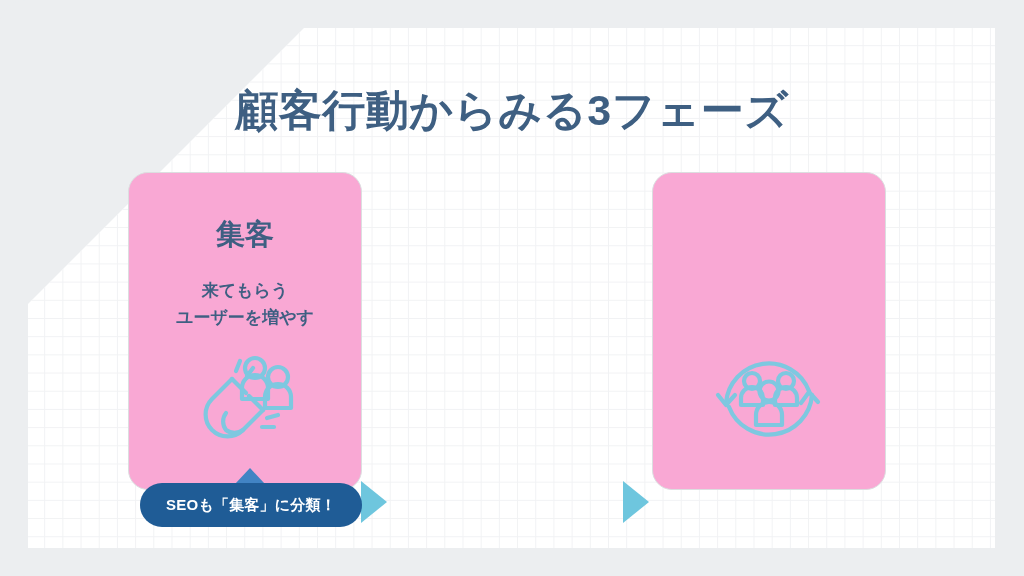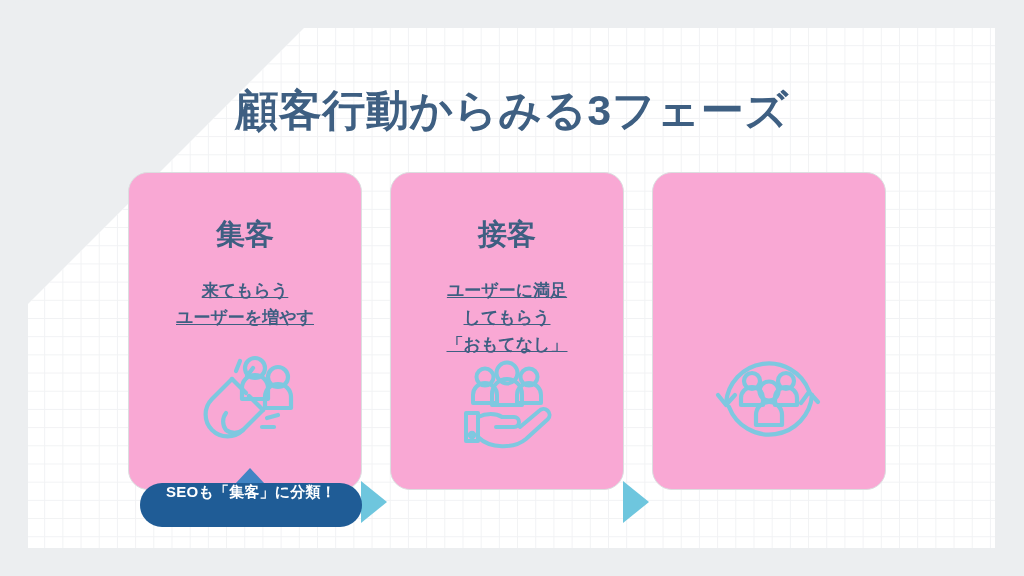--- a/index.html
+++ b/index.html
@@ -89,21 +89,20 @@
   .card-desc {
     position: absolute;
     left: 0; right: 0;
     top: 104px;
     text-align: center;
     font-size: 17px;
     line-height: 27px;
     font-weight: bold;
     color: #3e5f82;
     white-space: pre-line;
-    text-decoration: underline;
   }
 
   .card-icon {
     position: absolute;
     left: 50%;
     transform: translateX(-50%);
     bottom: 42px;
     width: 110px;
     height: 96px;
   }
@@ -125,20 +124,21 @@
   
   .badge {
     position: absolute;
     left: 140px;
     top: 483px;
     width: 222px;
     height: 44px;
     background: #1f5c96;
     border-radius: 22px;
     display: flex;
+    align-items: center;
     justify-content: center;
   }
   .badge-label {
     font-size: 15px;
     font-weight: bold;
     color: #ffffff;
     letter-spacing: 0.2px;
     white-space: nowrap;
   }
   .badge-pointer {
@@ -182,44 +182,20 @@
 
           <circle cx="65" cy="17" r="10"></circle>
           <path d="M52 48 L52 37 A13 13 0 0 1 78 37 L78 48 Z"></path>
 
           <circle cx="88" cy="26" r="10"></circle>
           <path d="M75 57 L75 46 A13 13 0 0 1 101 46 L101 57 Z"></path>
         </svg>
       </div>
     </div>
 
-    <div class="card c2">
-      <div class="card-title">接客</div>
-      <div class="card-desc">ユーザーに満足
-してもらう
-「おもてなし」</div>
-      <div class="card-icon">
-        <svg viewBox="0 0 110 96" width="110" height="96" fill="none" stroke="#7ec8e0" stroke-width="4" stroke-linecap="round" stroke-linejoin="round">
-
-          <circle cx="33" cy="18" r="8.5"></circle>
-          <path d="M21 44 L21 36 A12 12 0 0 1 45 36 L45 44 Z"></path>
-
-          <circle cx="77" cy="18" r="8.5"></circle>
-          <path d="M65 44 L65 36 A12 12 0 0 1 89 36 L89 44 Z"></path>
-
-          <circle cx="55" cy="14" r="10.5"></circle>
-          <path d="M40 46 L40 35 A15 15 0 0 1 70 35 L70 46 Z"></path>
-
-          <path d="M14 54 L26 54 L26 82 L14 82 Z"></path>
-          <circle cx="20" cy="76" r="2.2"></circle>
-          <path d="M26 58 C34 54 44 54 50 58 L62 58 A5 5 0 0 1 62 68 L44 68"></path>
-          <path d="M26 78 C38 90 62 90 74 80 L96 60 A6 6 0 0 0 87 52 L68 68"></path>
-        </svg>
-      </div>
-    </div>
 
     <div class="card c3">
       <div class="card-icon">
         <svg viewBox="0 0 110 96" width="110" height="96" fill="none" stroke="#7ec8e0" stroke-width="4.2" stroke-linecap="round" stroke-linejoin="round">
 
           <path d="M12 52 A43 43 0 0 1 95 40"></path>
           <path d="M98 44 A43 43 0 0 1 15 56"></path>
           <path d="M4 44 L12 54 L21 44" fill="none"></path>
           <path d="M87 52 L95 41 L104 51" fill="none"></path>
 

